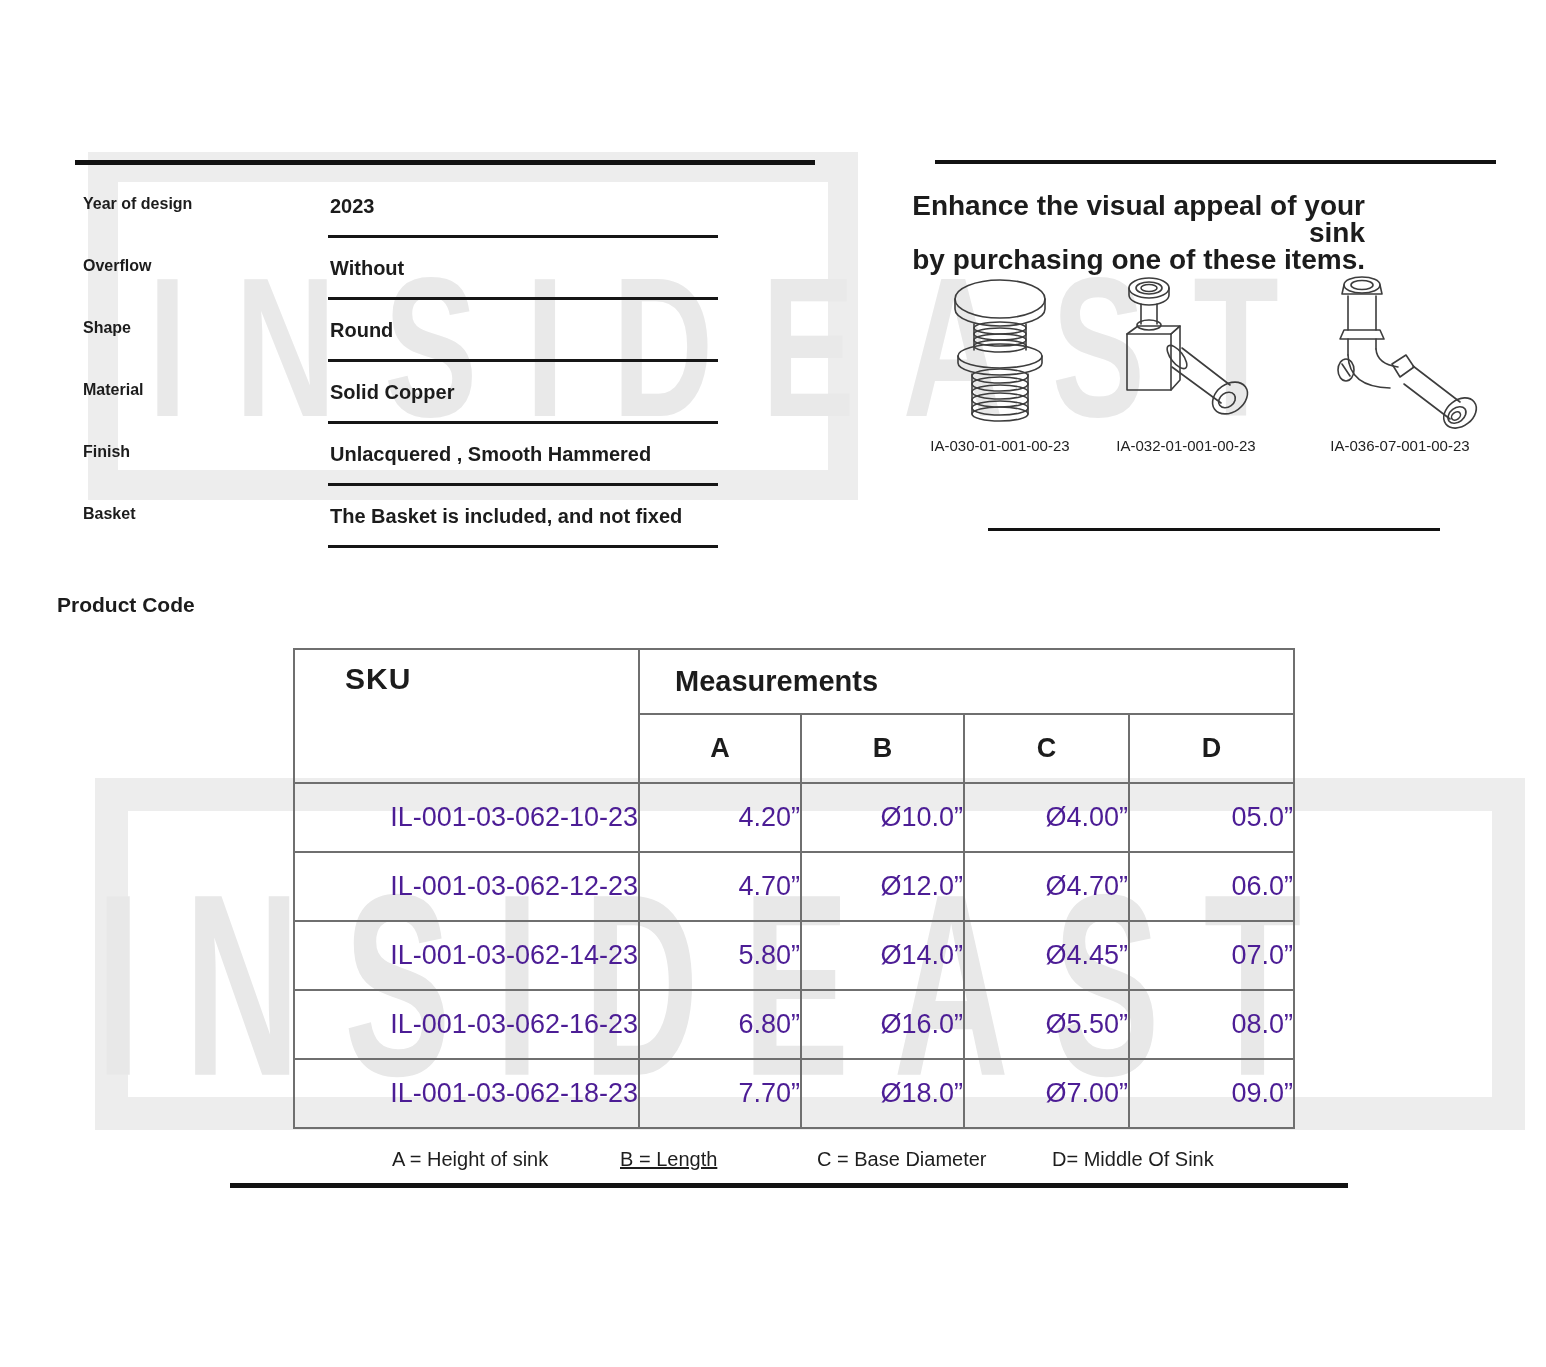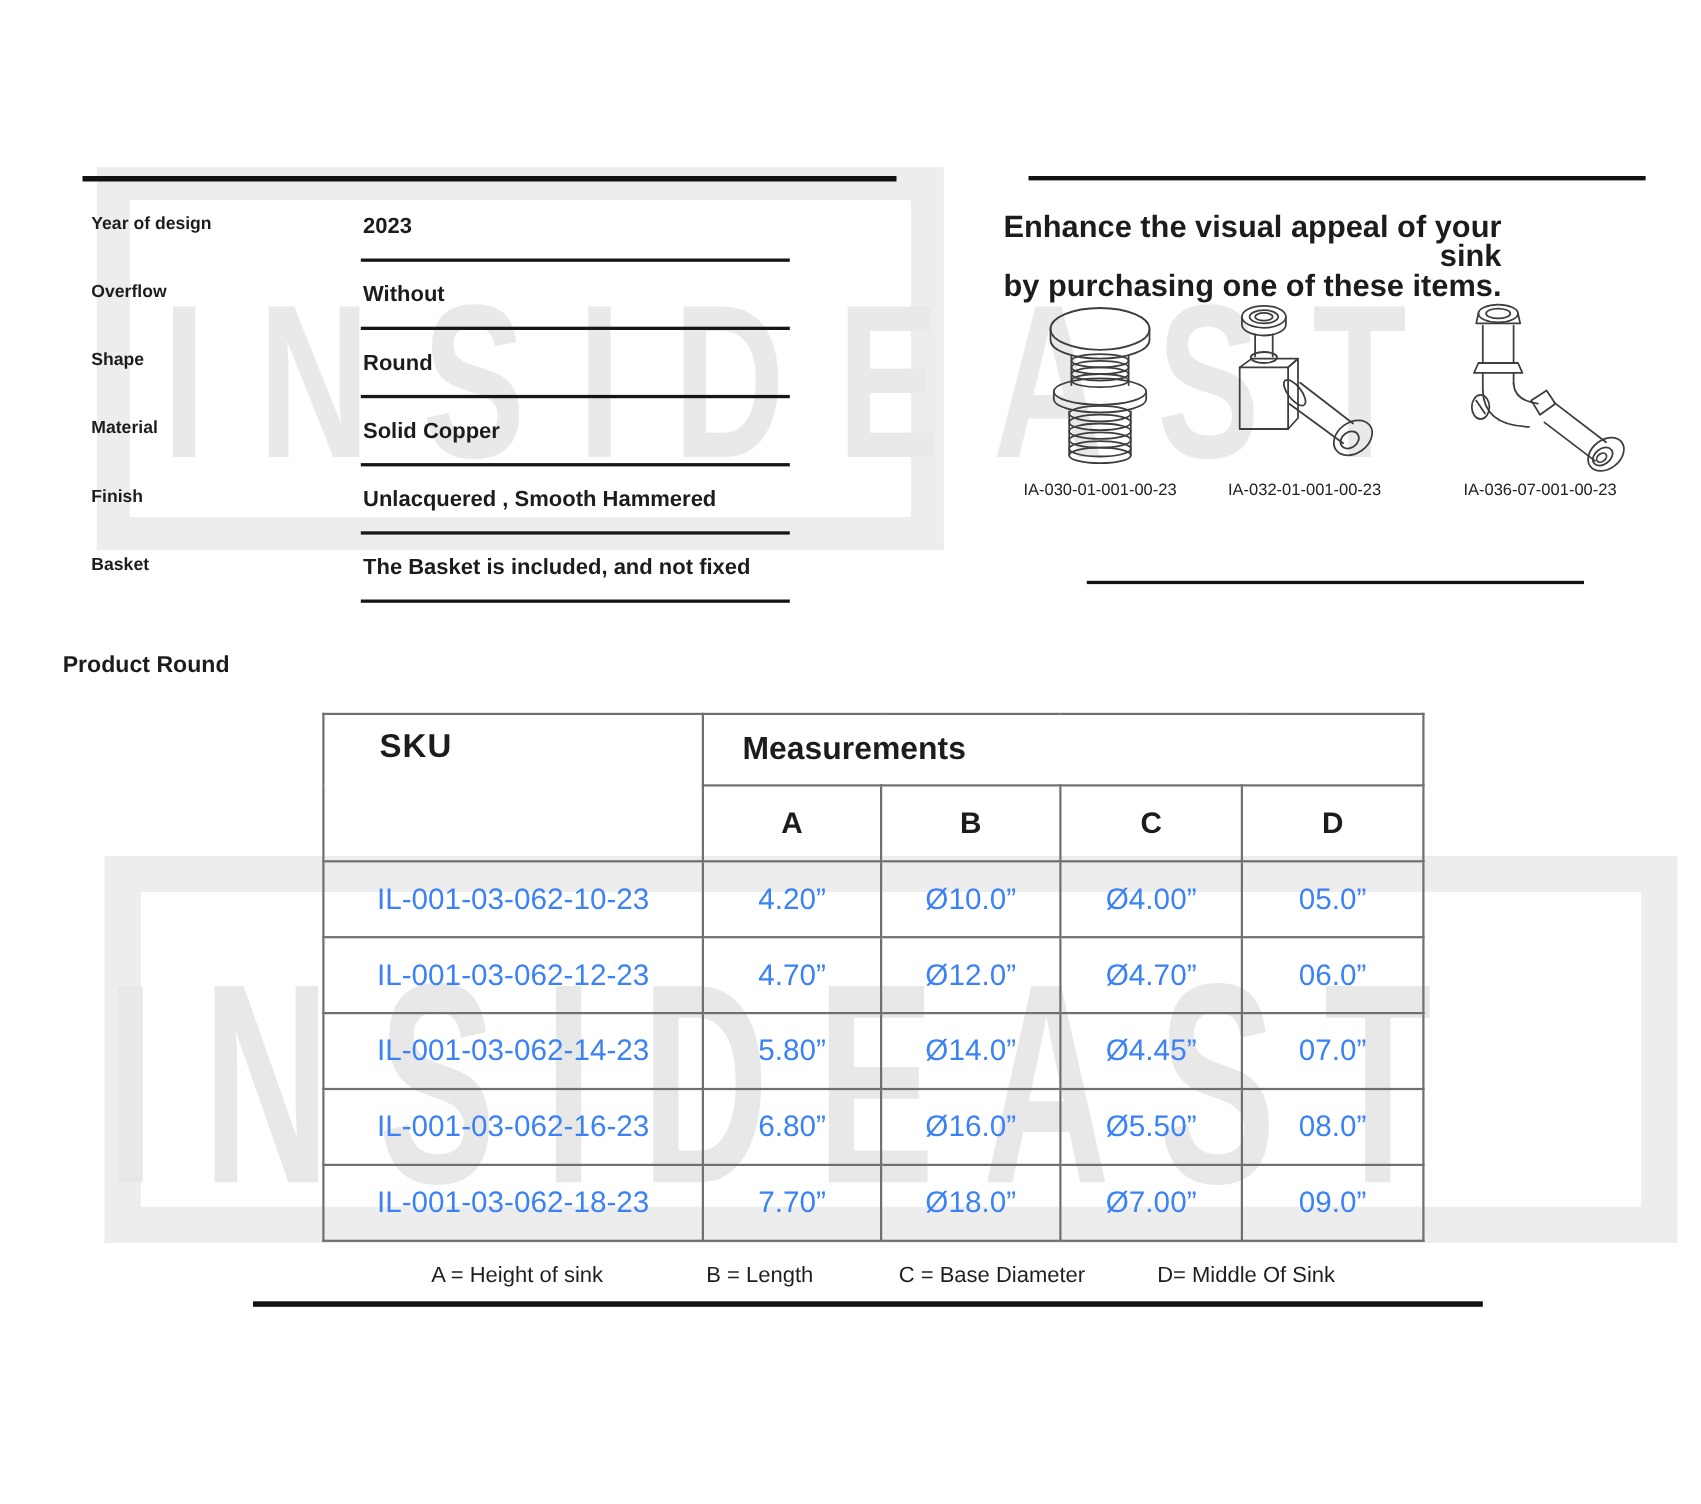--- a/index.html
+++ b/index.html
@@ -38,24 +38,24 @@
   
   .section-title{left:57px;top:593px;font-size:21px;font-weight:bold;}
   
   .pc-table{left:293px;top:648px;}
   table{border-collapse:collapse;table-layout:fixed;background:transparent;}
   td{border:2px solid #6f6f6f;padding:0;background:transparent;}
   td.sku-h{vertical-align:top;padding-top:12px;padding-left:50px;
     font-size:30px;font-weight:bold;letter-spacing:1px;}
   td.meas-h{font-size:29px;font-weight:bold;padding-left:35px;height:63px;}
   tr.h2 td{height:67px;text-align:center;font-size:27px;font-weight:bold;}
-  tr.dr td{height:67px;text-align:center;font-size:27px;font-weight:normal;color:#3b82f6;}
+  tr.dr td{height:67px;text-align:right;font-size:27px;font-weight:normal;color:#4c1d95;}
   
   .legend-item{top:1148px;font-size:20px;color:#1e1e1e;}
-  .legend-a{left:392px;} .legend-b{left:642px;} .legend-c{left:817px;} .legend-d{left:1052px;}
+  .legend-a{left:392px;} .legend-b{left:620px;text-decoration:underline;} .legend-c{left:817px;} .legend-d{left:1052px;}
   svg .ln{fill:none;stroke:#3d3d3d;stroke-width:1.6;stroke-linecap:round;stroke-linejoin:round;}
 </style>
 </head>
 <body>
 
 <div id="canvas">
 
   <div class="wm wm-frame wm-frame-top"></div>
   <div class="wm wm-text wm-text-top">INSIDEAST</div>
   <div class="wm wm-frame wm-frame-mid"></div>
@@ -149,21 +149,21 @@
       <path class="ln" d="M22 92 l8 12"></path>
       <path class="ln" d="M72 92 l14 -9 8 12 -14 10 z"></path>
       <path class="ln" d="M93 94 L140 130 M84 112 L130 147"></path>
       <ellipse class="ln" cx="140" cy="141" rx="18" ry="13" transform="rotate(-38 140 141)"></ellipse>
       <ellipse class="ln" cx="137" cy="143" rx="10" ry="7" transform="rotate(-38 137 143)"></ellipse>
       <ellipse class="ln" cx="136" cy="144" rx="5" ry="3.5" transform="rotate(-38 136 144)"></ellipse>
     </svg>
     <div class="upsell-code">IA-036-07-001-00-23</div>
   </div>
 
-  <div class="ct section-title">Product Round</div>
+  <div class="ct section-title">Product Code</div>
 
   <div class="ct pc-table">
     <table>
       <colgroup>
         <col style="width:345px">
           <col style="width:162px">
           <col style="width:163px">
           <col style="width:165px">
           <col style="width:165px">
       </colgroup>

